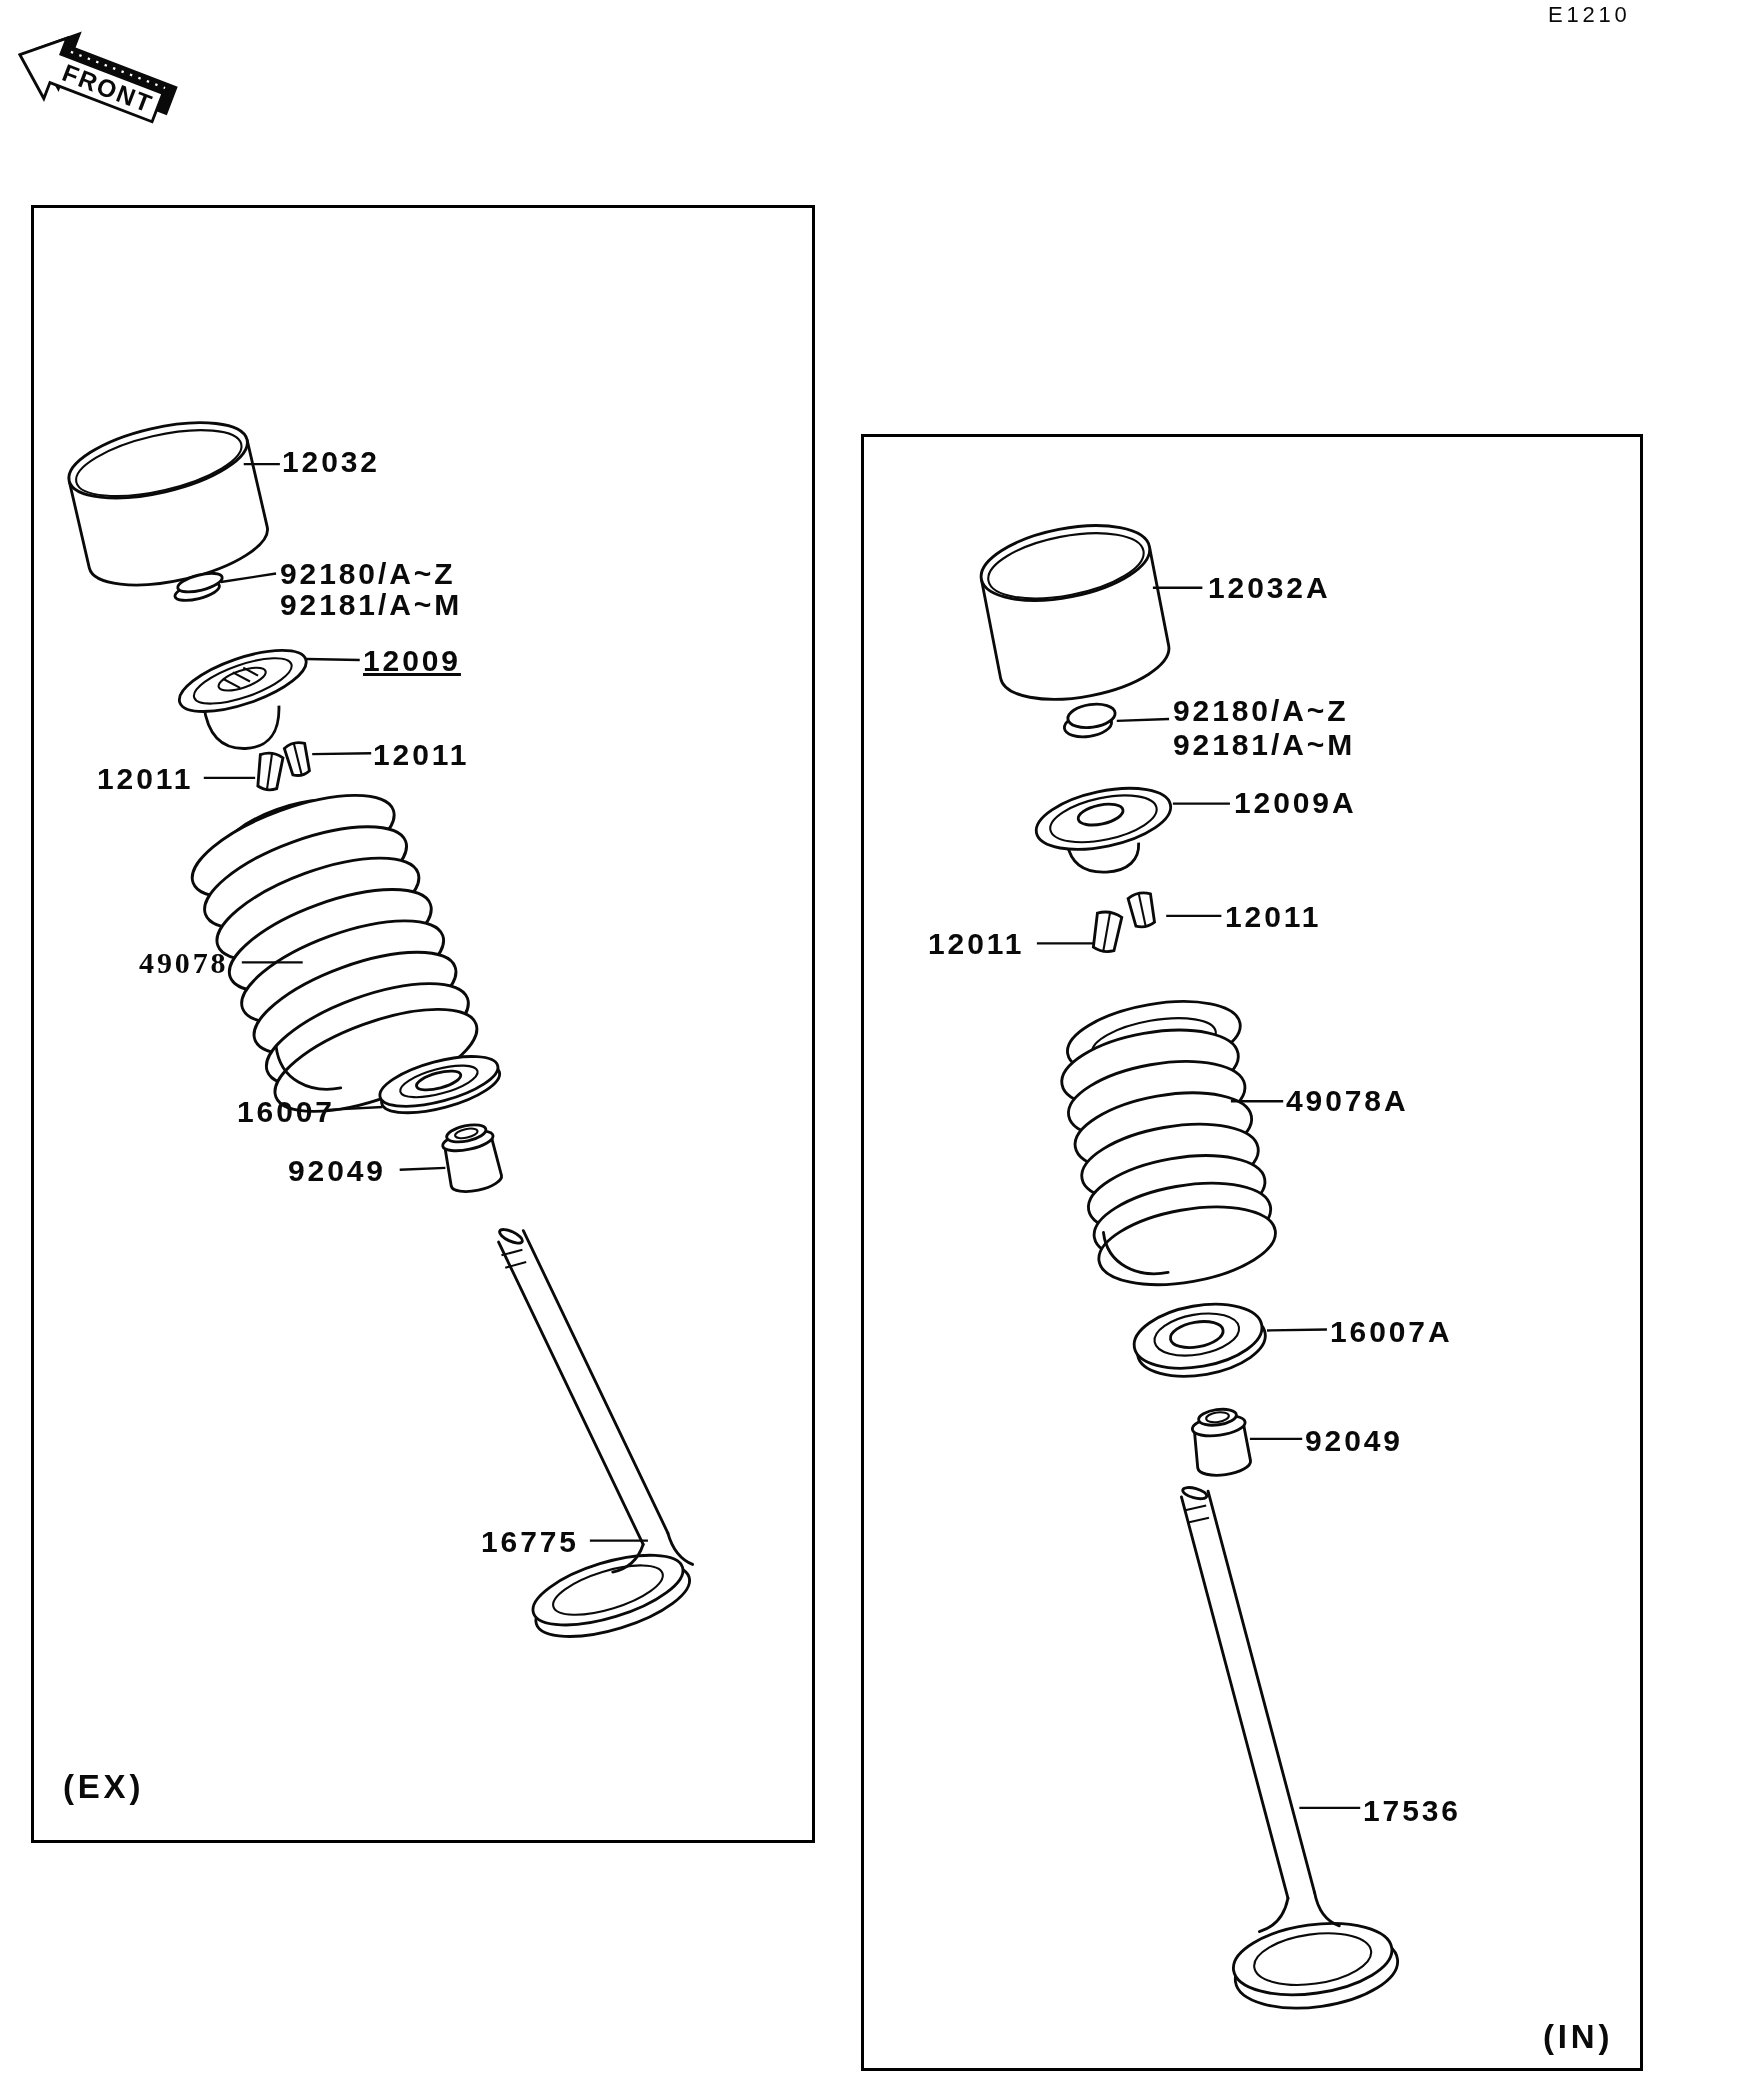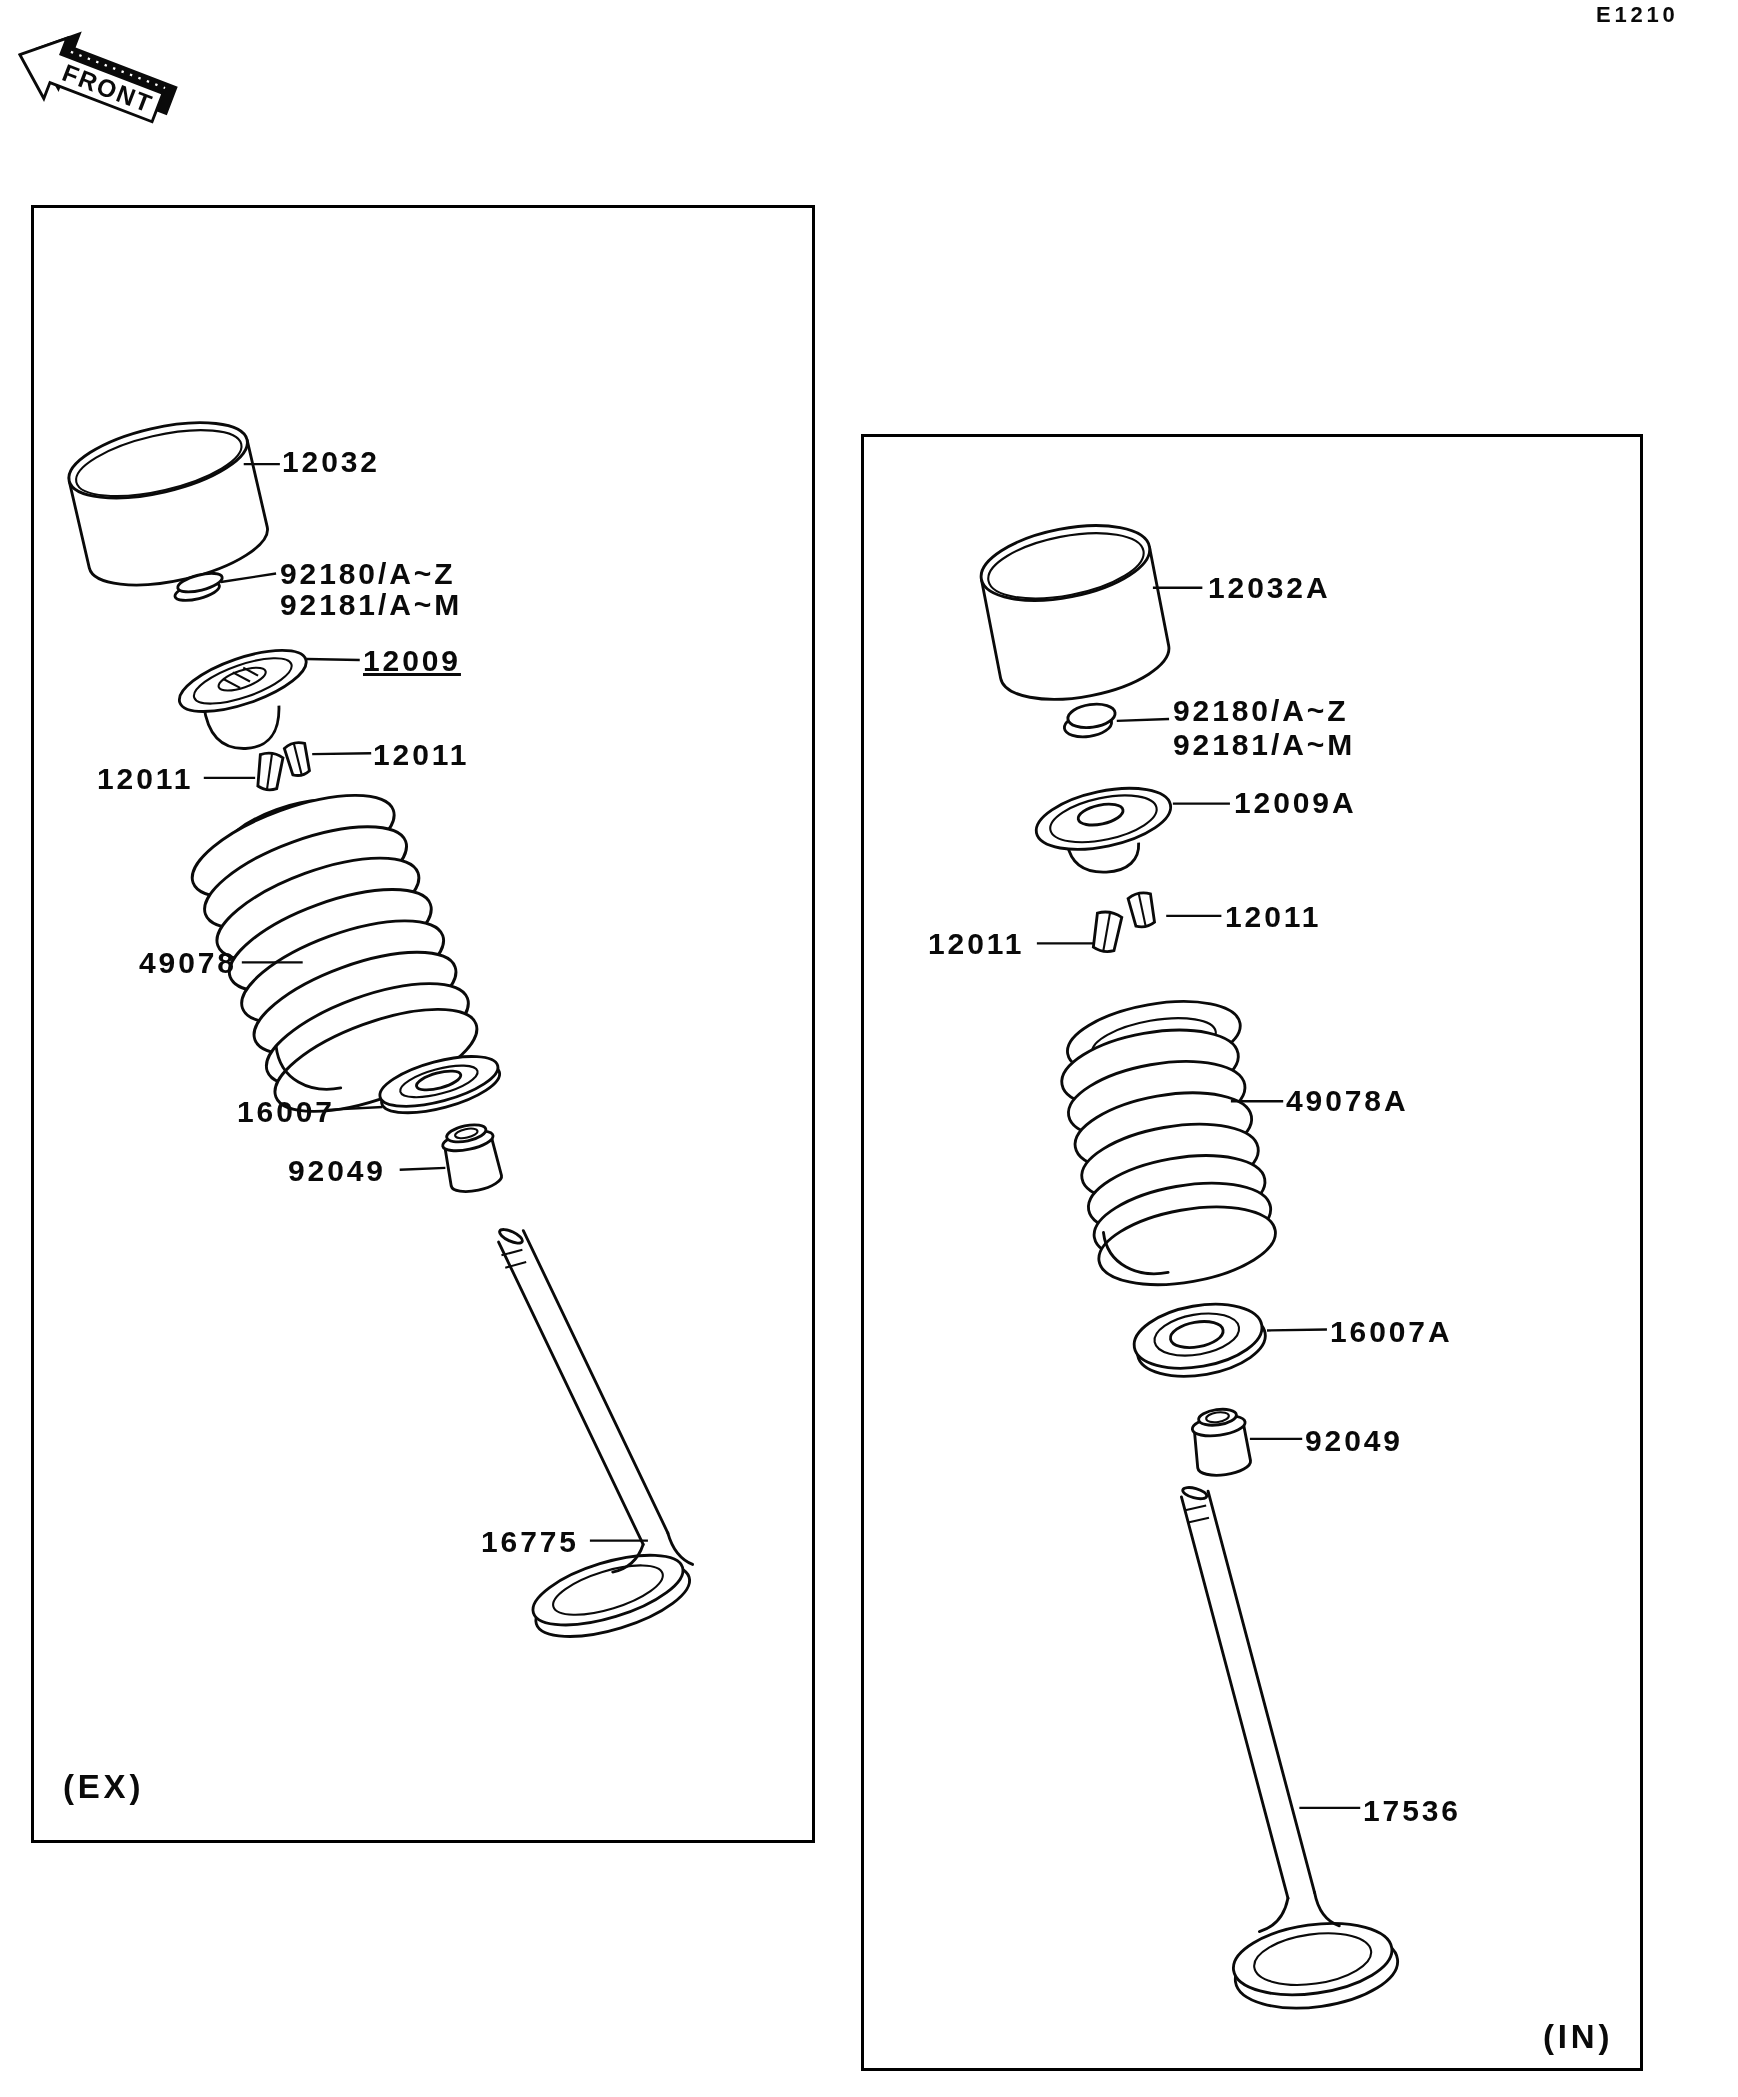--- a/index.html
+++ b/index.html
@@ -19,21 +19,21 @@
     font-size:30px;font-weight:bold;color:#0a0a0a;
     letter-spacing:2.9px;line-height:1;white-space:nowrap;
   }
   .caption{
     position:absolute;
     font-size:33px;font-weight:bold;color:#0a0a0a;
     letter-spacing:3.8px;line-height:1;white-space:nowrap;
   }
   .pagecode{
     position:absolute;left:1548px;top:3.8px;
-    font-size:22px;font-weight:bold;color:#0a0a0a;letter-spacing:3.8px;line-height:1;margin-left:48px;
+    font-size:22px;font-weight:normal;color:#0a0a0a;letter-spacing:3.8px;line-height:1;
   }
   svg .ln{stroke:#0a0a0a;stroke-width:3;fill:none;stroke-linecap:round;}
   svg .lnw{stroke:#0a0a0a;stroke-width:3;fill:#ffffff;}
   svg .thin{stroke:#0a0a0a;stroke-width:2.2;fill:none;}
   svg .leader{stroke:#0a0a0a;stroke-width:2.5;fill:none;}
 </style>
 </head>
 <body>
 
 <div class="page">
@@ -213,21 +213,21 @@
   </svg>
 
   <div class="pagecode">E1210</div>
 
   <div class="plabel" style="left:282px;top:447px;text-align:right;">12032</div>
   <div class="plabel" style="left:280px;top:559px;">92180/A~Z</div>
   <div class="plabel" style="left:280px;top:590px;">92181/A~M</div>
   <div class="plabel" style="left:363px;top:646px;text-decoration:underline;">12009</div>
   <div class="plabel" style="left:97px;top:764px;">12011</div>
   <div class="plabel" style="left:373px;top:740px;">12011</div>
-  <div class="plabel" style="left:139px;top:948px;">49078</div>
+  <div class="plabel" style="left:139px;top:948px;font-family:Liberation Serif, serif;">49078</div>
   <div class="plabel" style="left:217px;top:1097px;margin-left:20px;">16007</div>
   <div class="plabel" style="left:288px;top:1156px;">92049</div>
   <div class="plabel" style="left:481px;top:1527px;">16775</div>
   <div class="caption" style="left:63px;top:1770px;">(EX)</div>
 
   <div class="plabel" style="left:1208px;top:573px;">12032A</div>
   <div class="plabel" style="left:1173px;top:696px;">92180/A~Z</div>
   <div class="plabel" style="left:1173px;top:730px;">92181/A~M</div>
   <div class="plabel" style="left:1234px;top:788px;">12009A</div>
   <div class="plabel" style="left:928px;top:929px;">12011</div>

